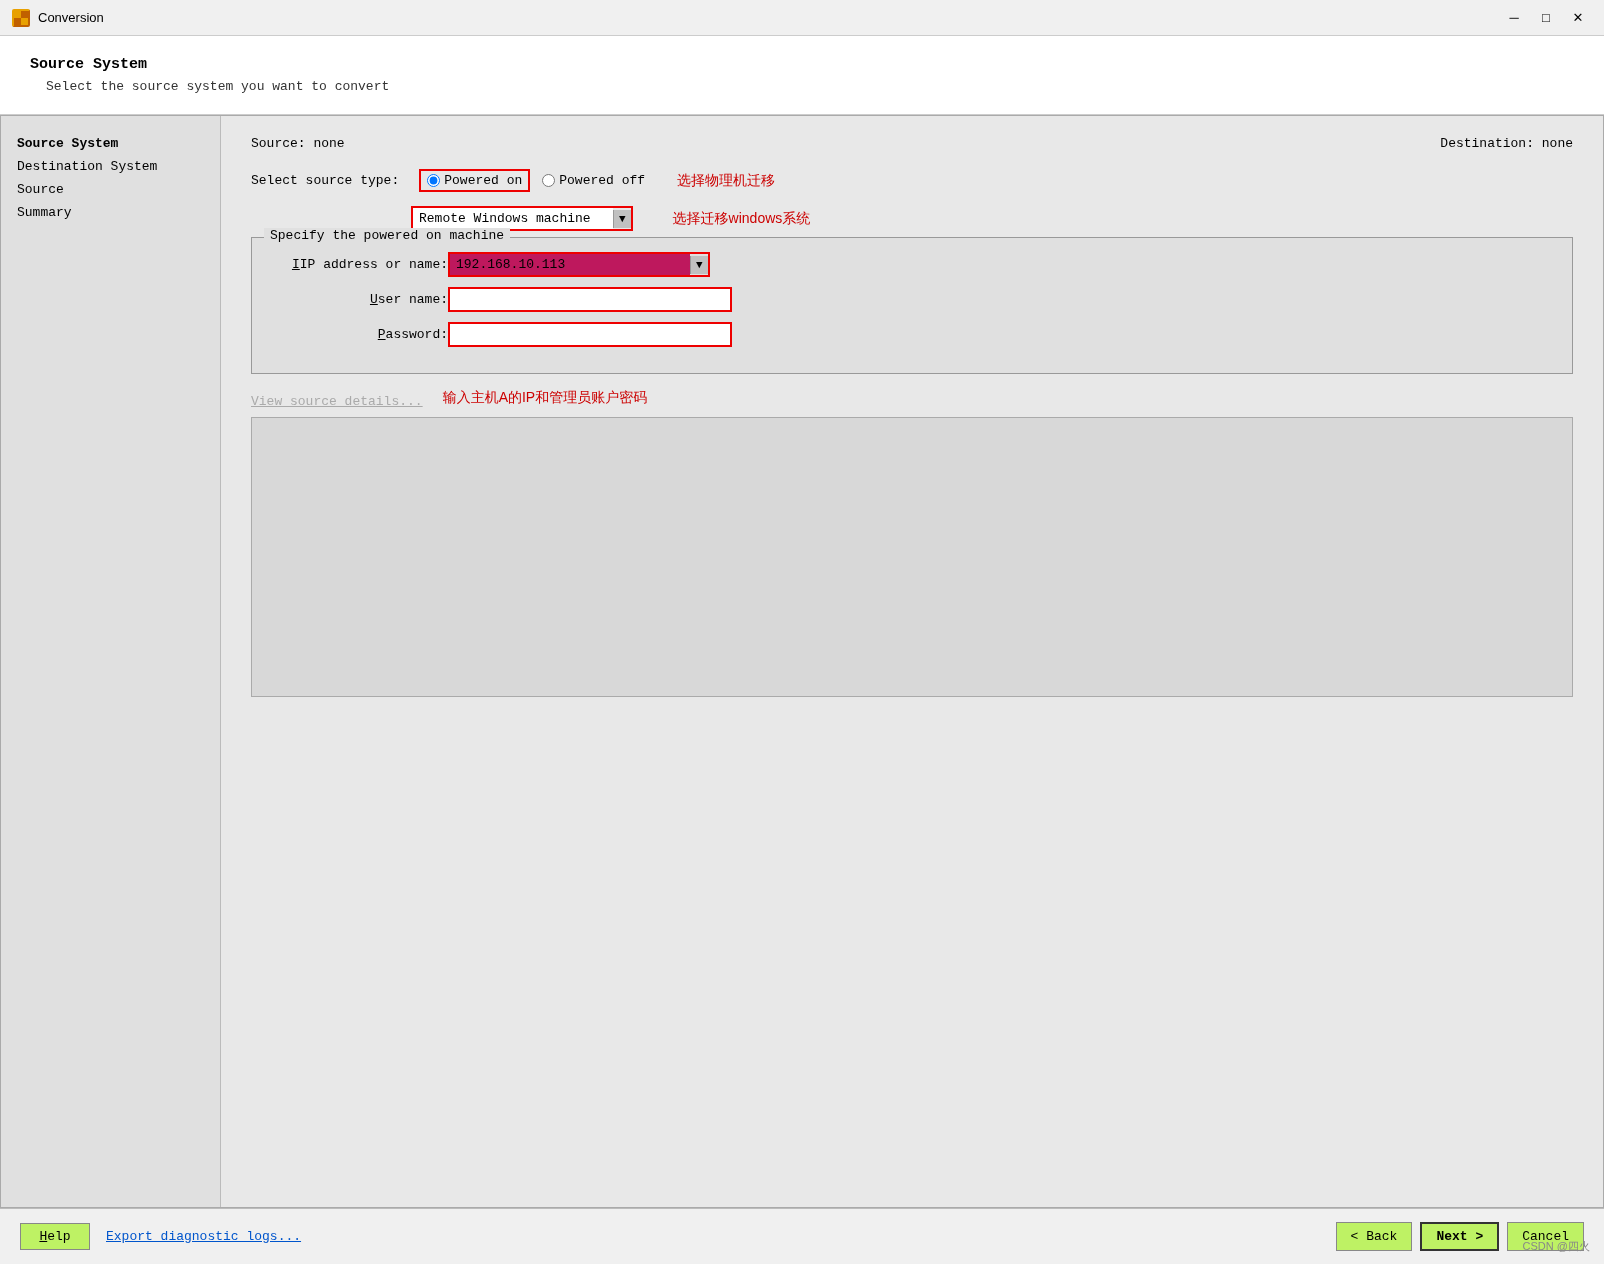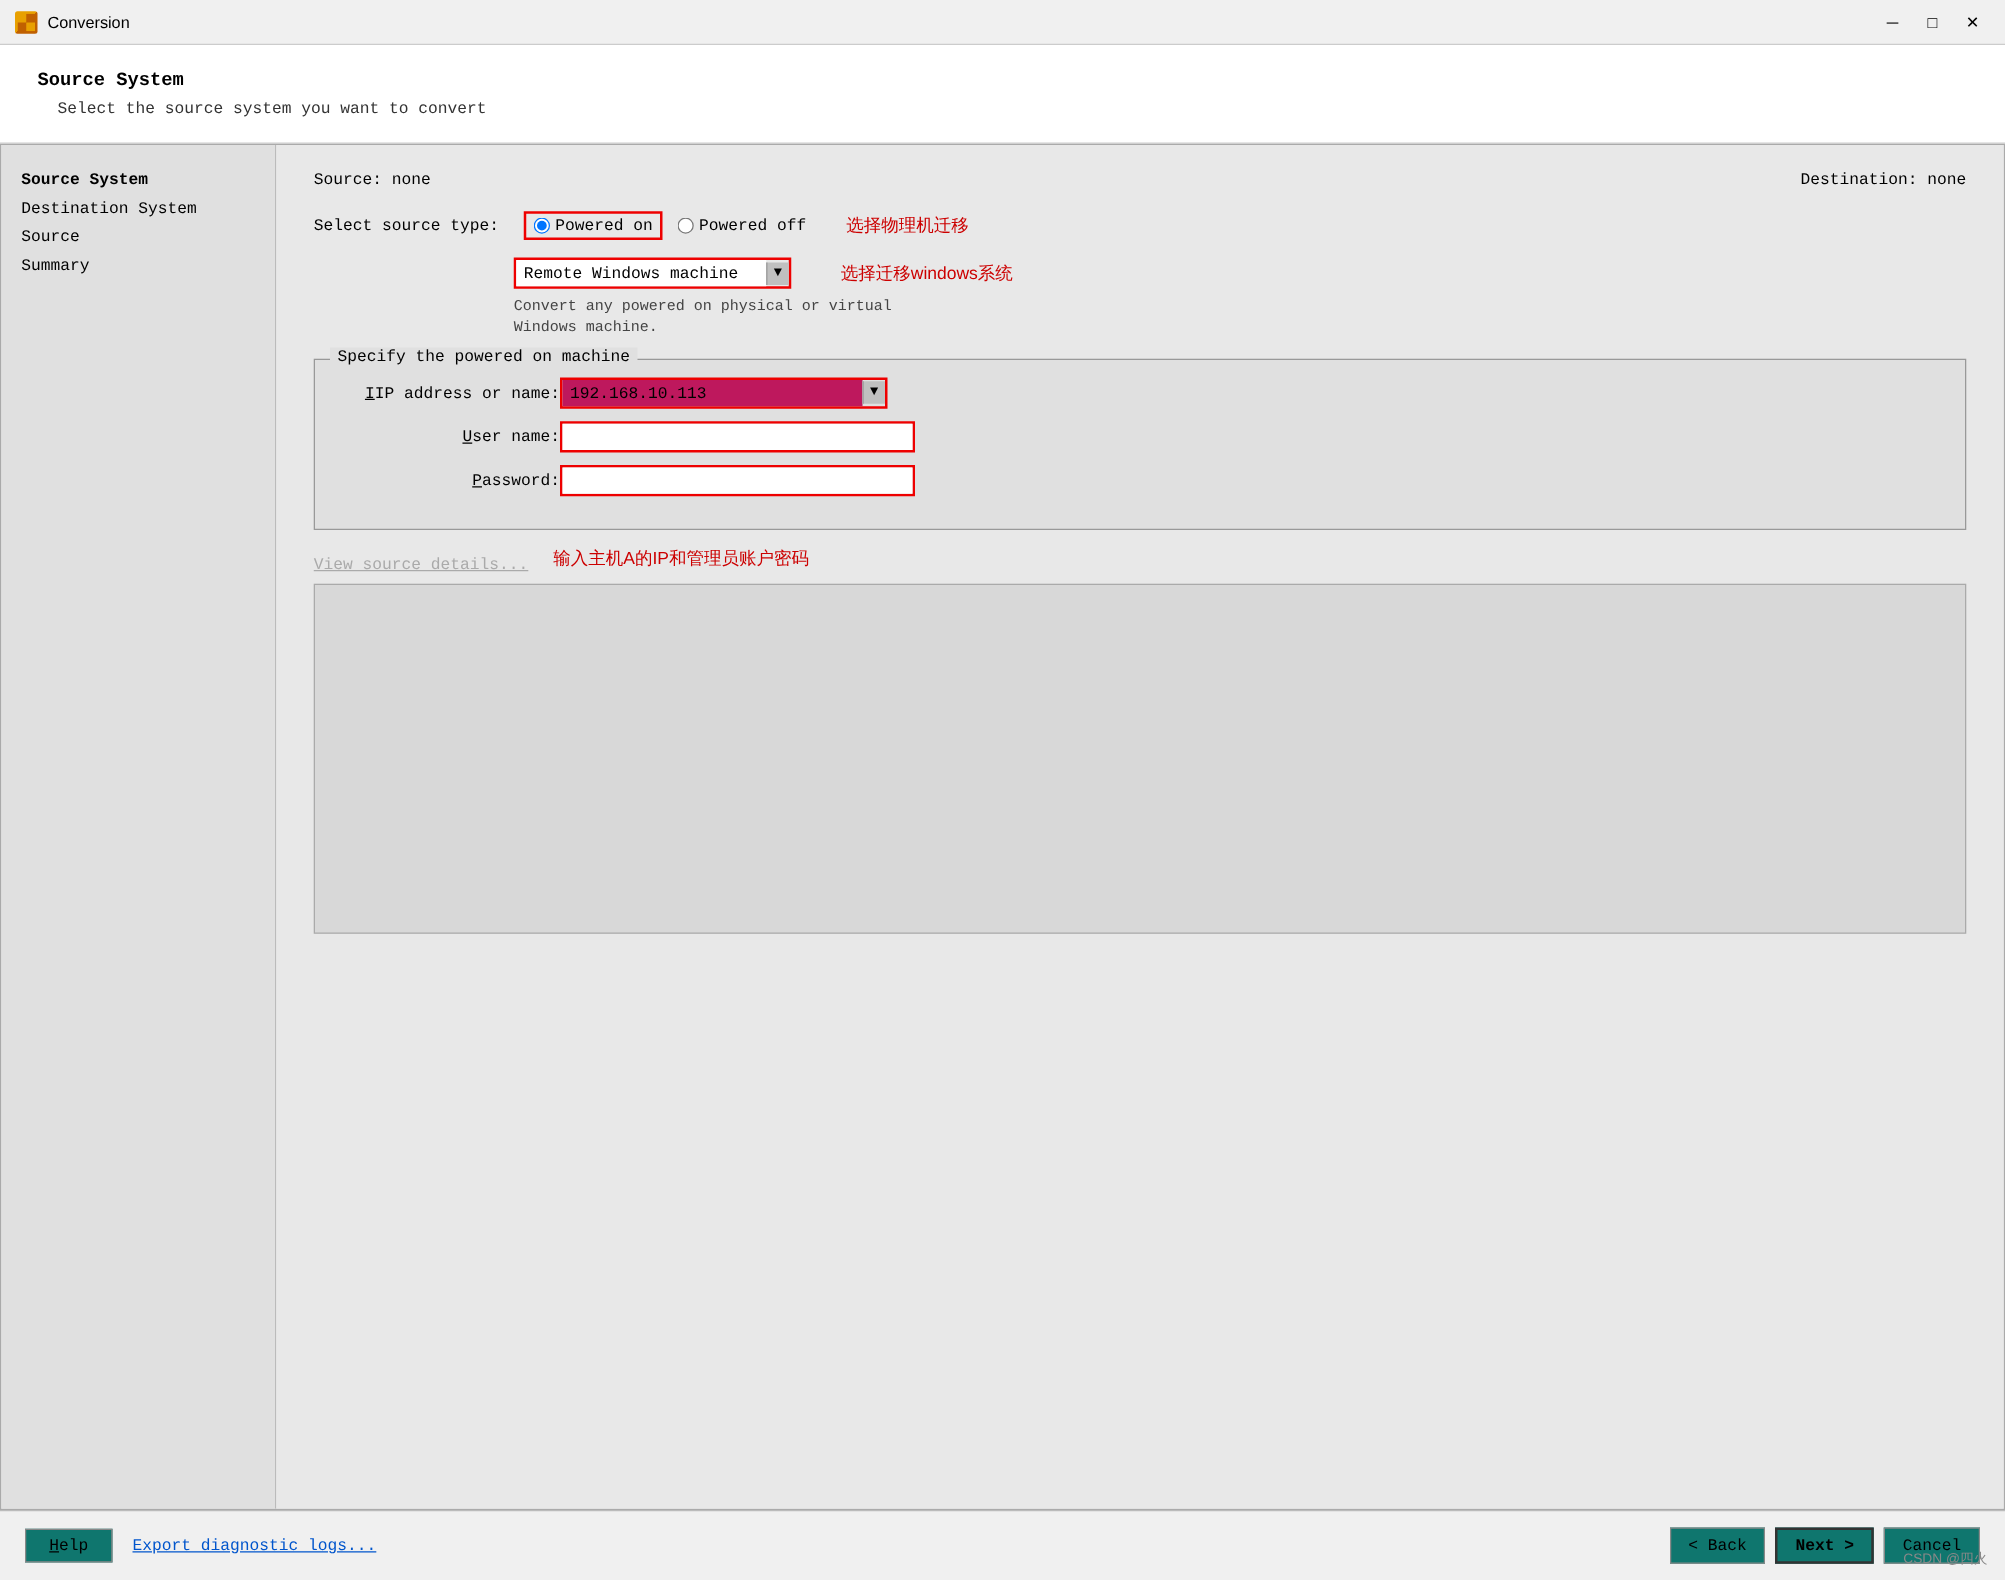--- a/index.html
+++ b/index.html
@@ -298,21 +298,21 @@
       display: flex;
       align-items: center;
       gap: 16px;
       height: 56px;
     }
     .footer-btn {
       font-family: 'Courier New', Courier, monospace;
       font-size: 13px;
       padding: 5px 14px;
       border: 1px solid #888;
-      background: #0f766e;
+      background: #bef264;
       cursor: pointer;
       min-width: 70px;
     }
     .footer-btn.primary {
       border: 2px solid #333;
       font-weight: bold;
     }
     .footer-link {
       color: #0055cc;
       text-decoration: underline;
@@ -413,21 +413,20 @@
       <div class="dropdown-box">
         <select class="dropdown-select">
           <option>Remote Windows machine</option>
           <option>Local machine</option>
         </select>
         <span class="dropdown-arrow">▼</span>
       </div>
       <span class="annotation-red">选择迁移windows系统</span>
     </div>
 
-    <div class="description-text">Convert any powered on physical or virtual Windows machine.</div>
 
     <div class="group-box">
       <span class="group-box-legend">Specify the powered on machine</span>
 
       <div class="form-row">
         <span class="form-label">
           <span class="underline-char">I</span><span>IP address or name:</span>
         </span>
         <div class="form-input-wrapper">
           <input class="form-input-plain" type="text" value="192.168.10.113" style="">

